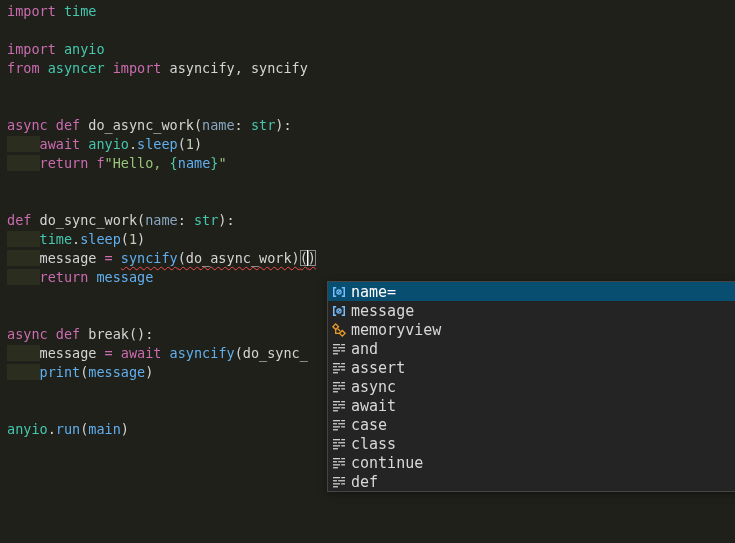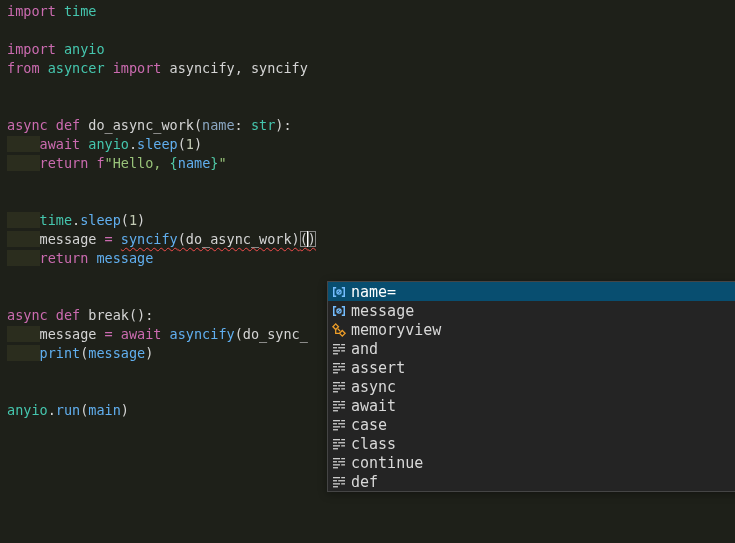--- a/index.html
+++ b/index.html
@@ -55,20 +55,21 @@
     <div class="line"></div>
     <div class="line"><span class="tk kw">import</span><span class="tk pl"> </span><span class="tk ty">anyio</span></div>
     <div class="line"><span class="tk kw">from</span><span class="tk pl"> </span><span class="tk ty">asyncer</span><span class="tk pl"> </span><span class="tk kw">import</span><span class="tk pl"> asyncify, syncify</span></div>
     <div class="line"></div>
     <div class="line"></div>
     <div class="line"><span class="tk kw">async</span><span class="tk pl"> </span><span class="tk kw">def</span><span class="tk pl"> do_async_work(</span><span class="tk pm">name</span><span class="tk pl">: </span><span class="tk ty">str</span><span class="tk pl">):</span></div>
     <div class="line"><span class="tk ind">    </span><span class="tk kw">await</span><span class="tk pl"> </span><span class="tk ty">anyio</span><span class="tk pl">.</span><span class="tk fn">sleep</span><span class="tk pl">(</span><span class="tk nu">1</span><span class="tk pl">)</span></div>
     <div class="line"><span class="tk ind">    </span><span class="tk kw">return</span><span class="tk pl"> </span><span class="tk kw">f</span><span class="tk st">"Hello, </span><span class="tk br">{</span><span class="tk vr">name</span><span class="tk br">}</span><span class="tk st">"</span></div>
     <div class="line"></div>
     <div class="line"></div>
+    <div class="line"><span class="tk kw">def</span><span class="tk pl"> do_sync_work(</span><span class="tk pm">name</span><span class="tk pl">: </span><span class="tk ty">str</span><span class="tk pl">):</span></div>
     <div class="line"><span class="tk ind">    </span><span class="tk ty">time</span><span class="tk pl">.</span><span class="tk fn">sleep</span><span class="tk pl">(</span><span class="tk nu">1</span><span class="tk pl">)</span></div>
     <div class="line"><span class="tk ind">    </span><span class="tk pl">message </span><span class="tk kw">=</span><span class="tk pl"> </span><span class="tk fn sq">syncify</span><span class="tk pl sq">(do_async_work)</span><span class="tk bx sq">(</span><span class="caret"></span><span class="tk bx sq">)</span></div>
     <div class="line"><span class="tk ind">    </span><span class="tk kw">return</span><span class="tk pl"> </span><span class="tk vr">message</span></div>
     <div class="line"></div>
     <div class="line"></div>
     <div class="line"><span class="tk kw">async</span><span class="tk pl"> </span><span class="tk kw">def</span><span class="tk pl"> break():</span></div>
     <div class="line"><span class="tk ind">    </span><span class="tk pl">message </span><span class="tk kw">=</span><span class="tk pl"> </span><span class="tk kw">await</span><span class="tk pl"> </span><span class="tk fn">asyncify</span><span class="tk pl">(do_sync_</span></div>
     <div class="line"><span class="tk ind">    </span><span class="tk fn">print</span><span class="tk pl">(</span><span class="tk vr">message</span><span class="tk pl">)</span></div>
     <div class="line"></div>
     <div class="line"></div>

